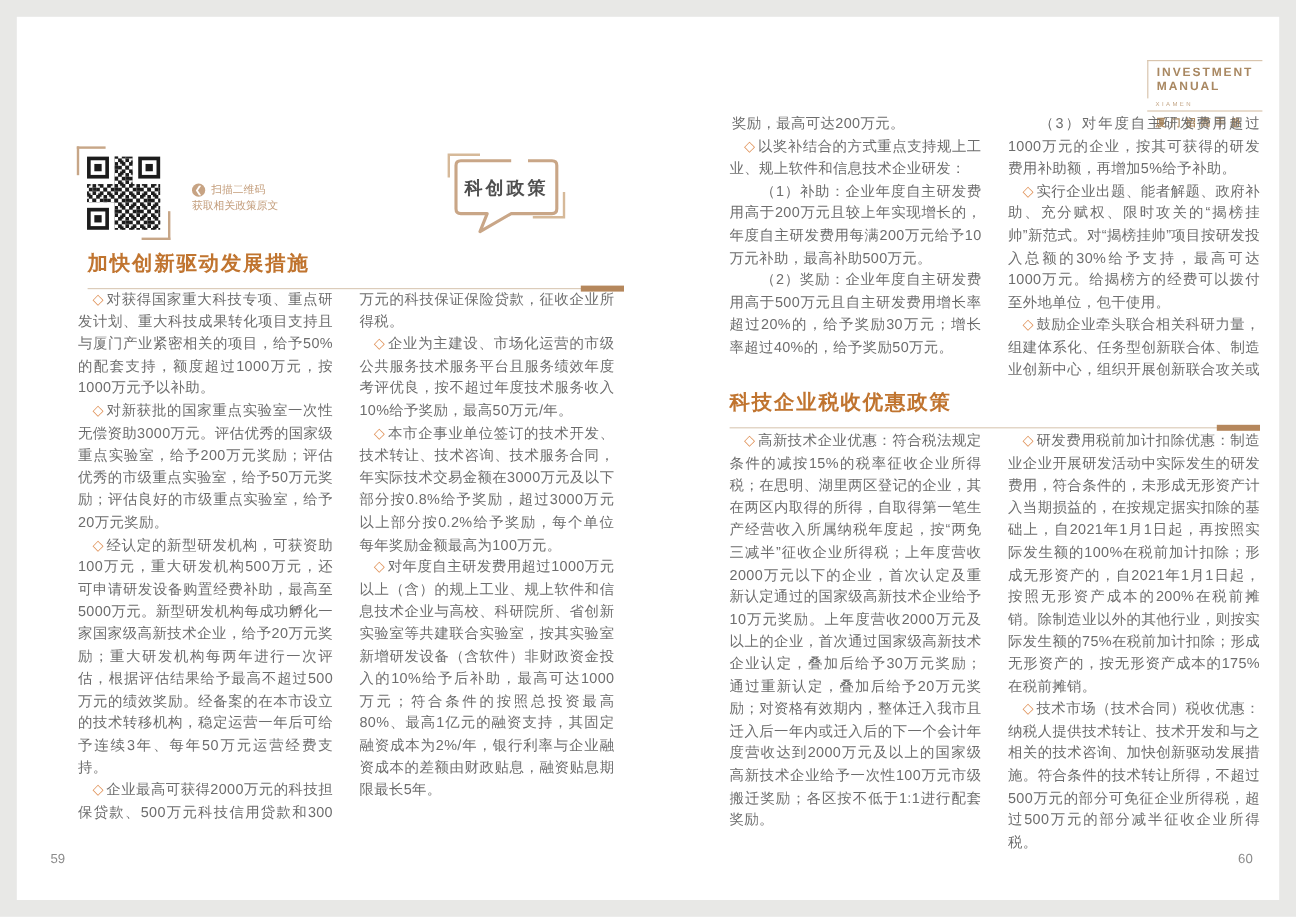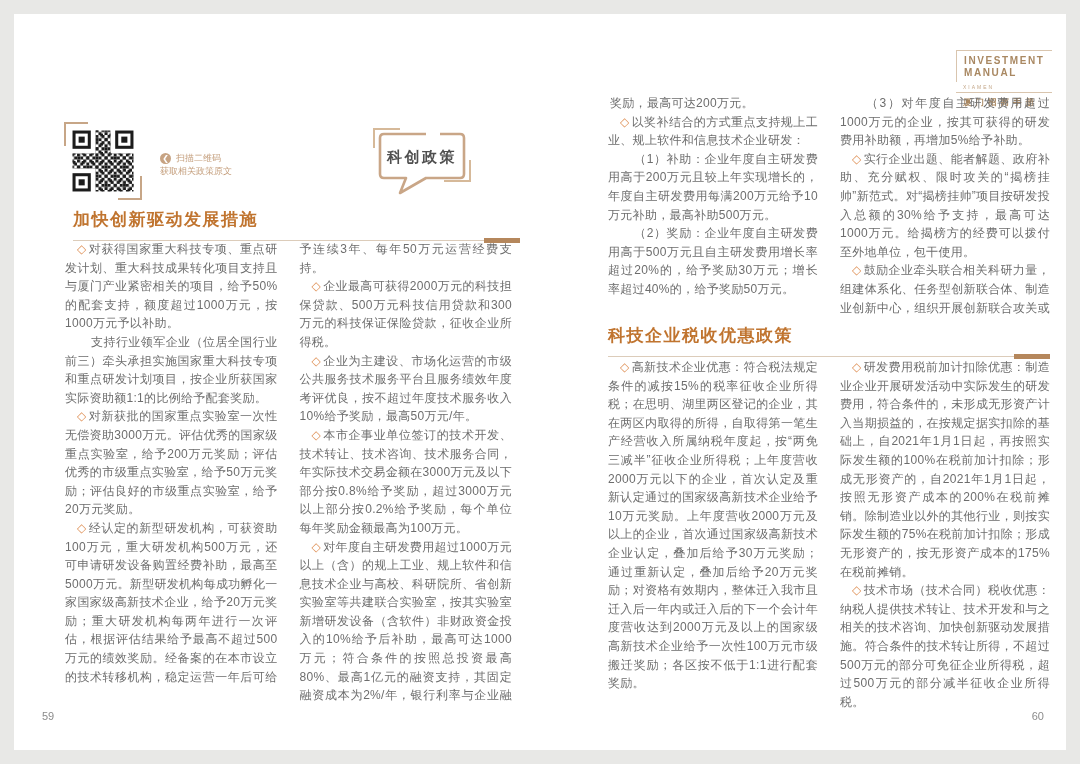--- a/index.html
+++ b/index.html
@@ -132,21 +132,20 @@
   </div>
 
   <div class="heading-row" style="left:59px; top:194px; width:447px;">
     <span class="heading-text">加快创新驱动发展措施</span>
     <span class="heading-dash"></span>
   </div>
   <div class="band" style="left:51px; top:226px; width:447px; height:474px;">
 
       <p class="para ind1"><span class="bullet">◇</span><span class="ptxt">对获得国家重大科技专项、重点研发计划、重大科技成果转化项目支持且与厦门产业紧密相关的项目，给予50%的配套支持，额度超过1000万元，按1000万元予以补助。</span></p>
 
-      <p class="para ind2"><span class="bullet"></span><span class="ptxt">支持行业领军企业（位居全国行业前三）牵头承担实施国家重大科技专项和重点研发计划项目，按企业所获国家实际资助额1:1的比例给予配套奖励。</span></p>
 
       <p class="para ind1"><span class="bullet">◇</span><span class="ptxt">对新获批的国家重点实验室一次性无偿资助3000万元。评估优秀的国家级重点实验室，给予200万元奖励；评估优秀的市级重点实验室，给予50万元奖励；评估良好的市级重点实验室，给予20万元奖励。</span></p>
 
       <p class="para ind1"><span class="bullet">◇</span><span class="ptxt">经认定的新型研发机构，可获资助100万元，重大研发机构500万元，还可申请研发设备购置经费补助，最高至5000万元。新型研发机构每成功孵化一家国家级高新技术企业，给予20万元奖励；重大研发机构每两年进行一次评估，根据评估结果给予最高不超过500万元的绩效奖励。经备案的在本市设立的技术转移机构，稳定运营一年后可给予连续3年、每年50万元运营经费支持。</span></p>
 
       <p class="para ind1"><span class="bullet">◇</span><span class="ptxt">企业最高可获得2000万元的科技担保贷款、500万元科技信用贷款和300万元的科技保证保险贷款，征收企业所得税。</span></p>
 
       <p class="para ind1"><span class="bullet">◇</span><span class="ptxt">企业为主建设、市场化运营的市级公共服务技术服务平台且服务绩效年度考评优良，按不超过年度技术服务收入10%给予奖励，最高50万元/年。</span></p>
 
       <p class="para ind1"><span class="bullet">◇</span><span class="ptxt">本市企事业单位签订的技术开发、技术转让、技术咨询、技术服务合同，年实际技术交易金额在3000万元及以下部分按0.8%给予奖励，超过3000万元以上部分按0.2%给予奖励，每个单位每年奖励金额最高为100万元。</span></p>

